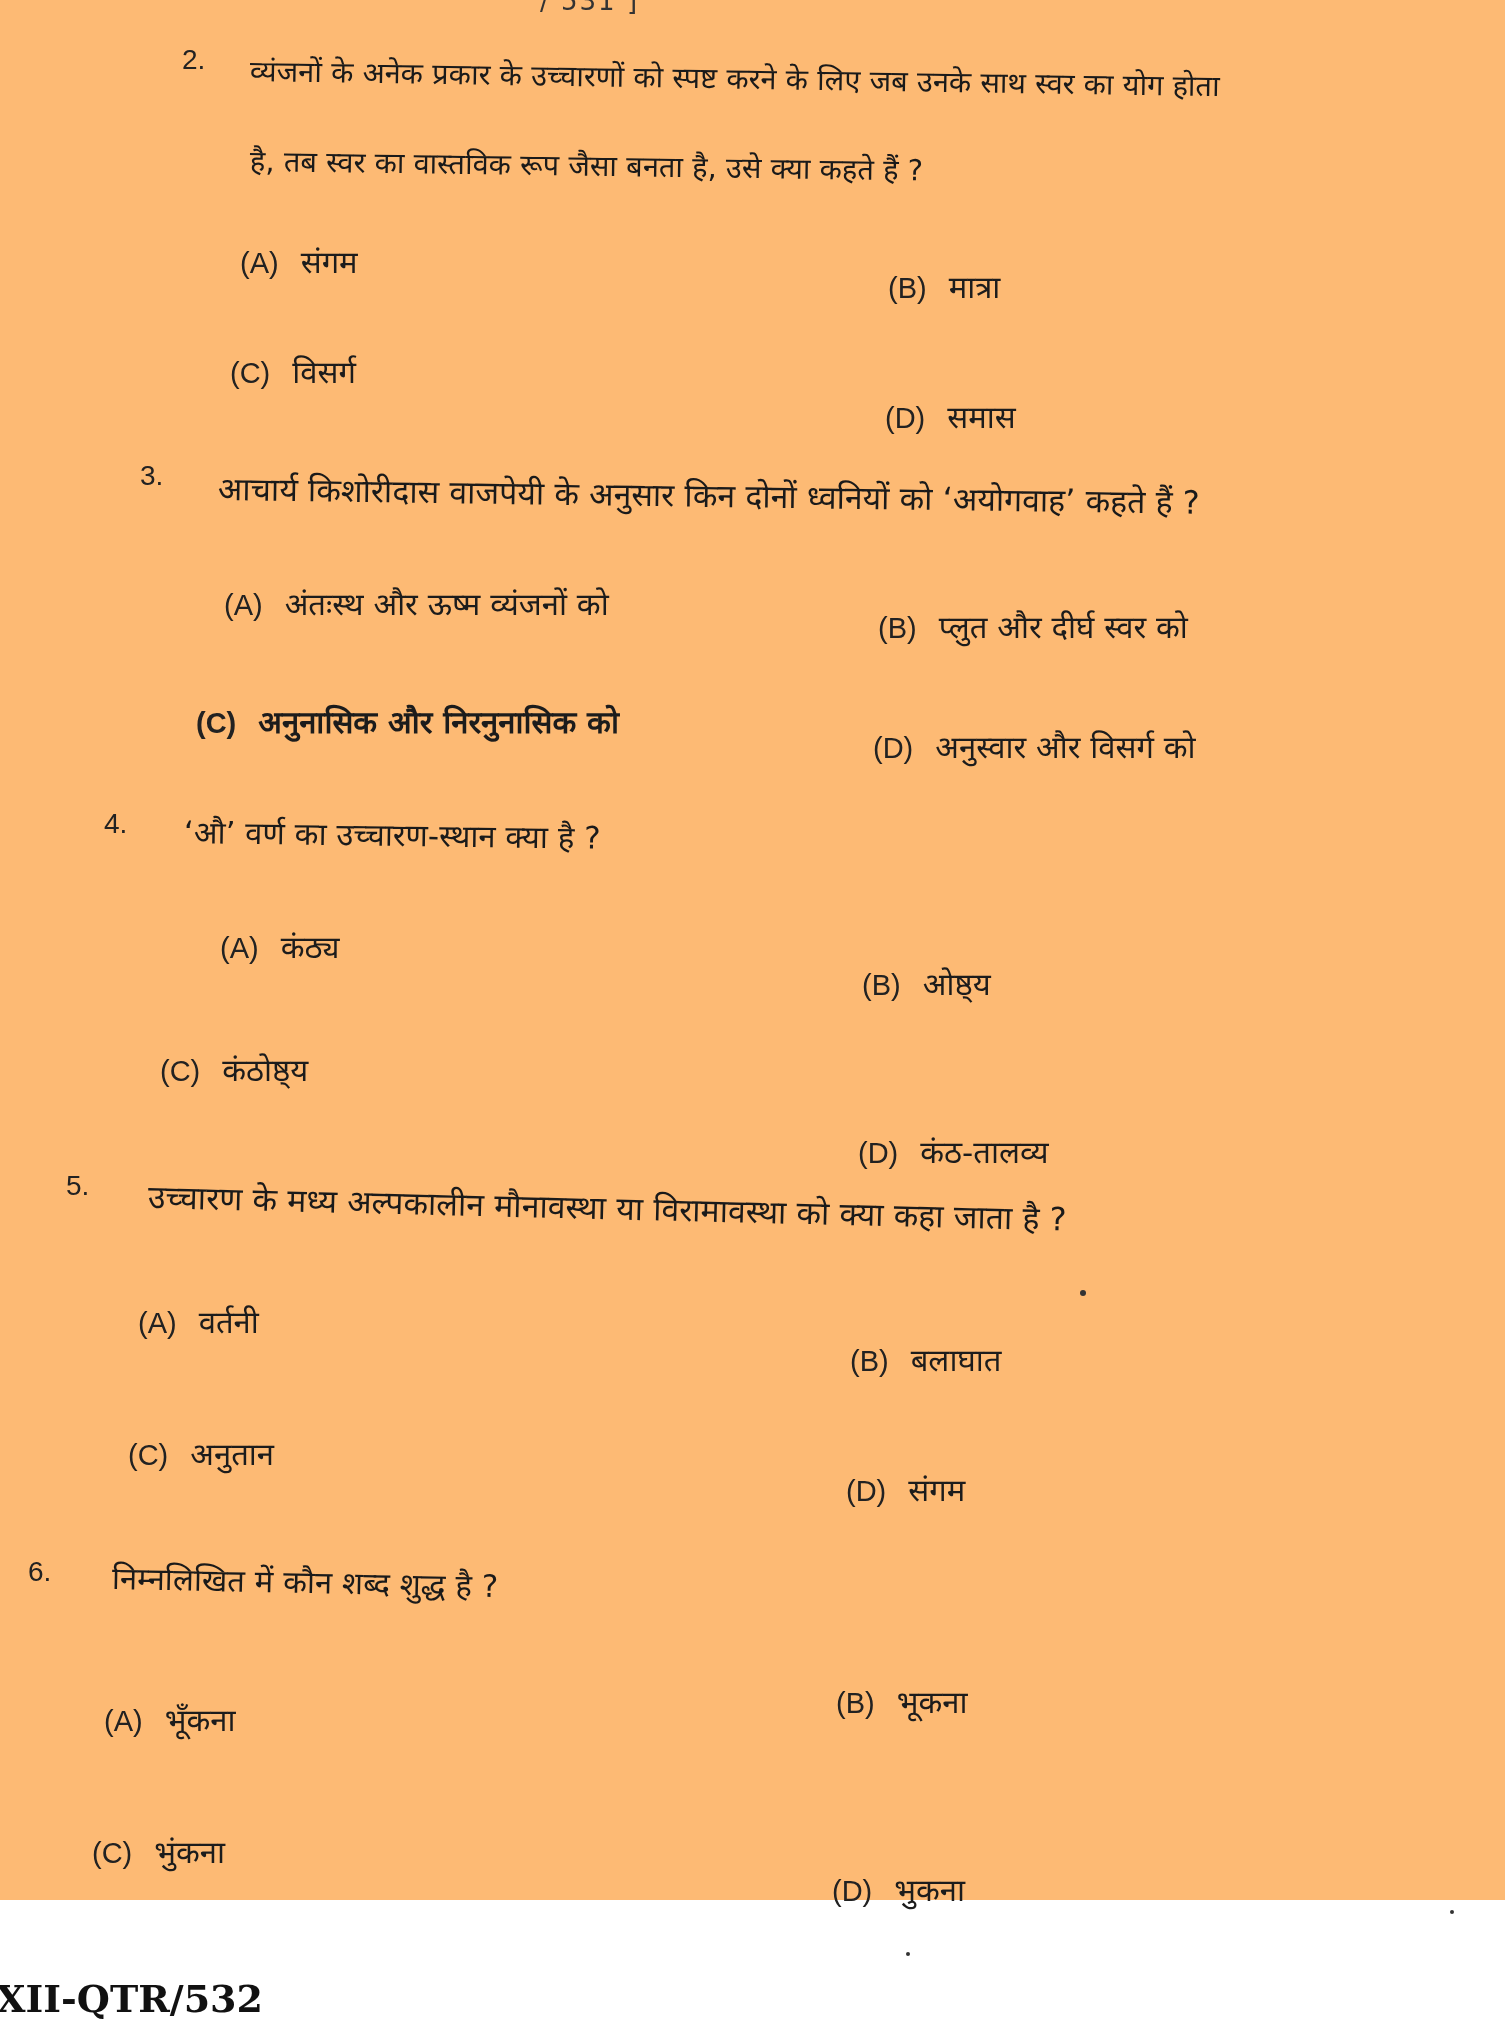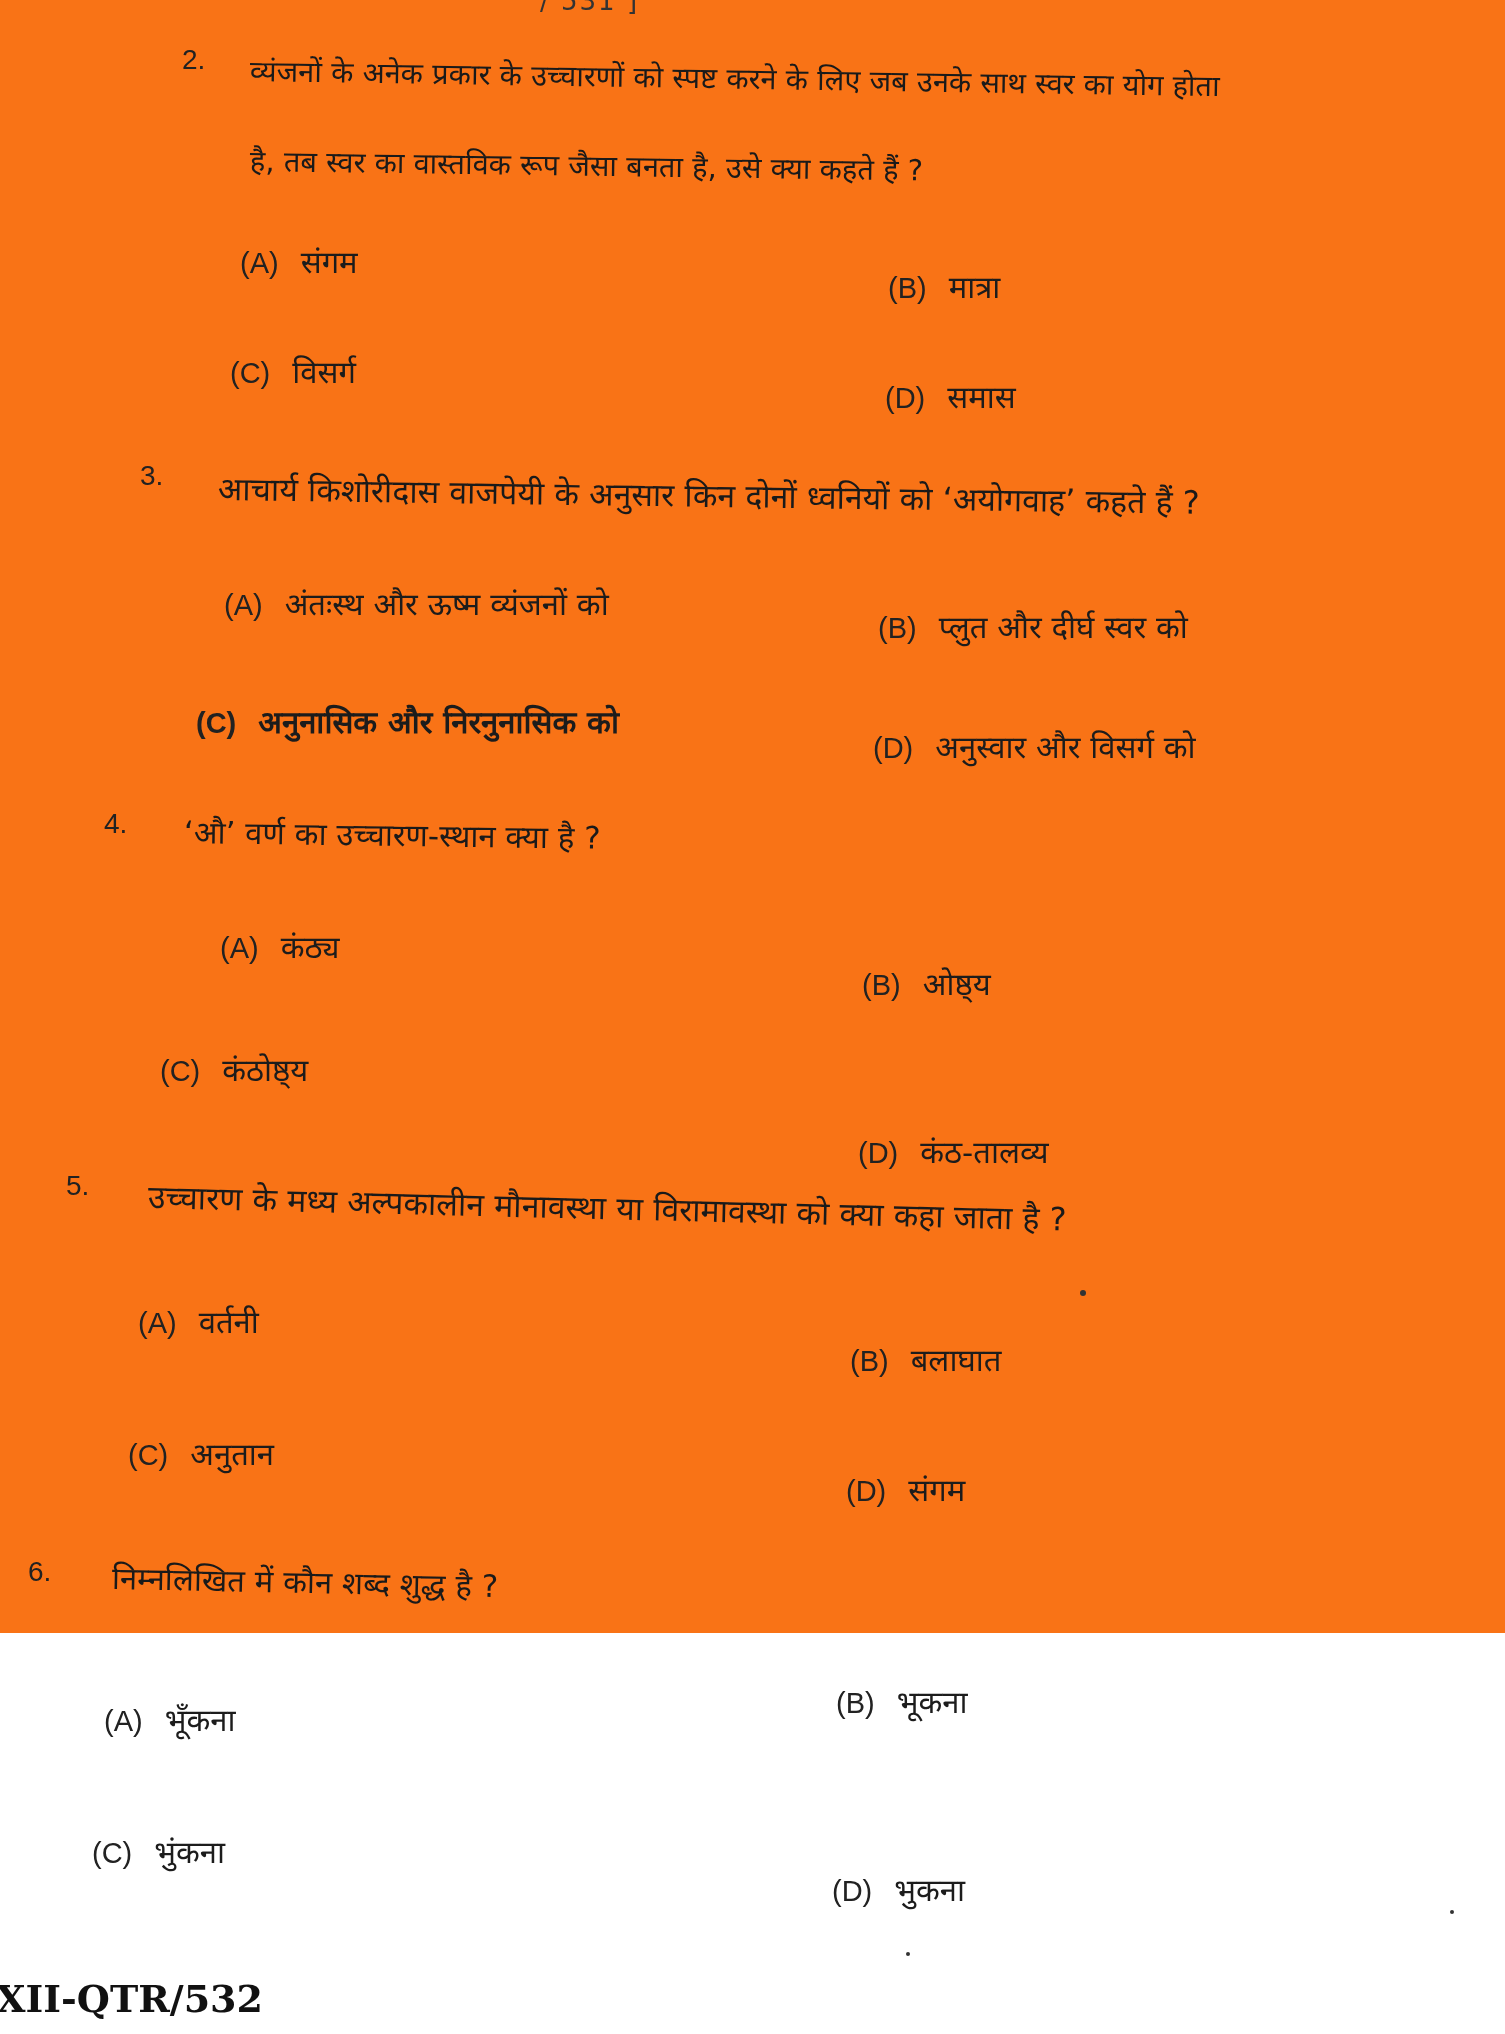--- a/index.html
+++ b/index.html
@@ -12,22 +12,22 @@
       height: 2034px;
       position: relative;
       overflow: hidden;
       font-family: "DejaVu Sans", "Liberation Sans", sans-serif;
       color: #1a1a1a;
     }
     .page {
       position: absolute;
       left: 0; top: 0;
       width: 1505px;
-      height: 1633px;
-      background: #f97316;
+      height: 1900px;
+      background: #fdba74;
     }
     .header-fragment {
       position: absolute;
       left: 540px;
       top: -14px;
       font-size: 26px;
       color: #333;
       letter-spacing: 2px;
     }
     .q-num {
@@ -84,21 +84,21 @@
 
     <div class="opt" style="left:240px; top:240px;">
       <span class="opt-label">(A)</span><span>संगम</span>
     </div>
     <div class="opt" style="left:888px; top:265px;">
       <span class="opt-label">(B)</span><span>मात्रा</span>
     </div>
     <div class="opt" style="left:230px; top:350px;">
       <span class="opt-label">(C)</span><span>विसर्ग</span>
     </div>
-    <div class="opt" style="left:885px; top:375px;">
+    <div class="opt" style="left:885px; top:395px;">
       <span class="opt-label">(D)</span><span>समास</span>
     </div>
   </div>
 
   <div>
     <span class="q-num" style="left:140px; top:460px;">3.</span>
     <span class="q-text" style="left:218px; top:466px; transform:rotate(0.8deg); transform-origin:left center; font-size:32px;">आचार्य किशोरीदास वाजपेयी के अनुसार किन दोनों ध्वनियों को ‘अयोगवाह’ कहते हैं ?</span>
 
     <div class="opt" style="left:224px; top:582px;">
       <span class="opt-label">(A)</span><span>अंतःस्थ और ऊष्म व्यंजनों को</span>

